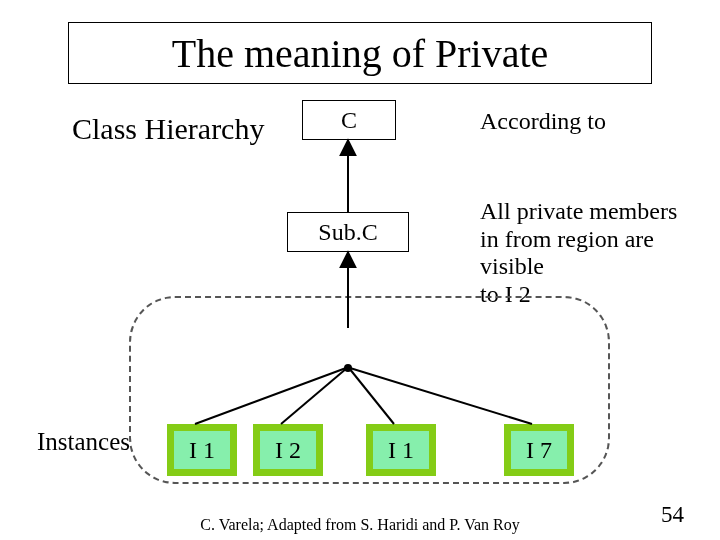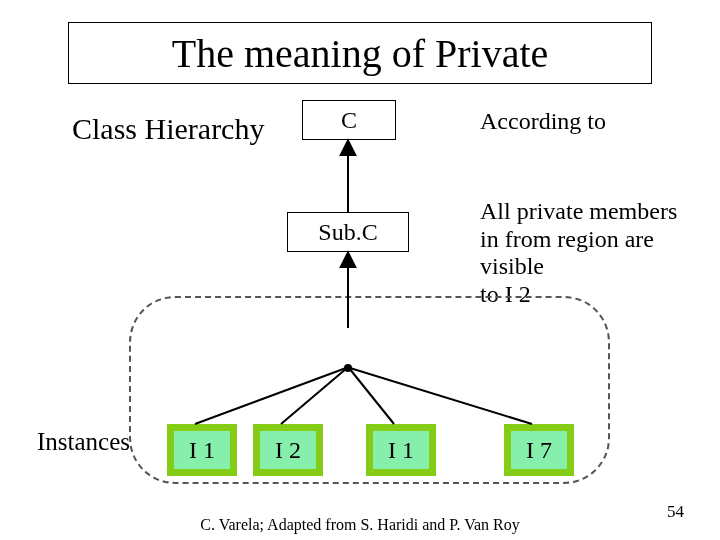--- a/index.html
+++ b/index.html
@@ -14,21 +14,21 @@
   .note-according{position:absolute;left:480px;top:108px;font-size:24px;line-height:1.15}
   .note-private{position:absolute;left:480px;top:198px;font-size:24px;line-height:1.15}
   .instances-label{position:absolute;left:37px;top:428px;font-size:25px}
   .inst{position:absolute;top:424px;width:56px;height:38px;border:7px solid #84cc16;display:flex;align-items:center;justify-content:center;font-size:24px;background:#86efac}
   .i1{left:167px}
   .i2{left:253px}
   .i3{left:366px}
   .i4{left:504px}
   .dashed-region{position:absolute;left:129px;top:296px;width:477px;height:184px;border:2px dashed #555;border-radius:46px}
   .footer{position:absolute;left:0;width:720px;top:516px;text-align:center;font-size:16px}
-  .pagenum{position:absolute;right:36px;top:502px;font-size:17px}
+  .pagenum{position:absolute;right:36px;top:502px;font-size:23px}
   svg.connector{position:absolute;left:0;top:0;pointer-events:none}
 </style>
 </head>
 <body>
 
 <div class="slide">
 
   <div class="title-box">
     <span class="title">The meaning of Private</span>
   </div>

